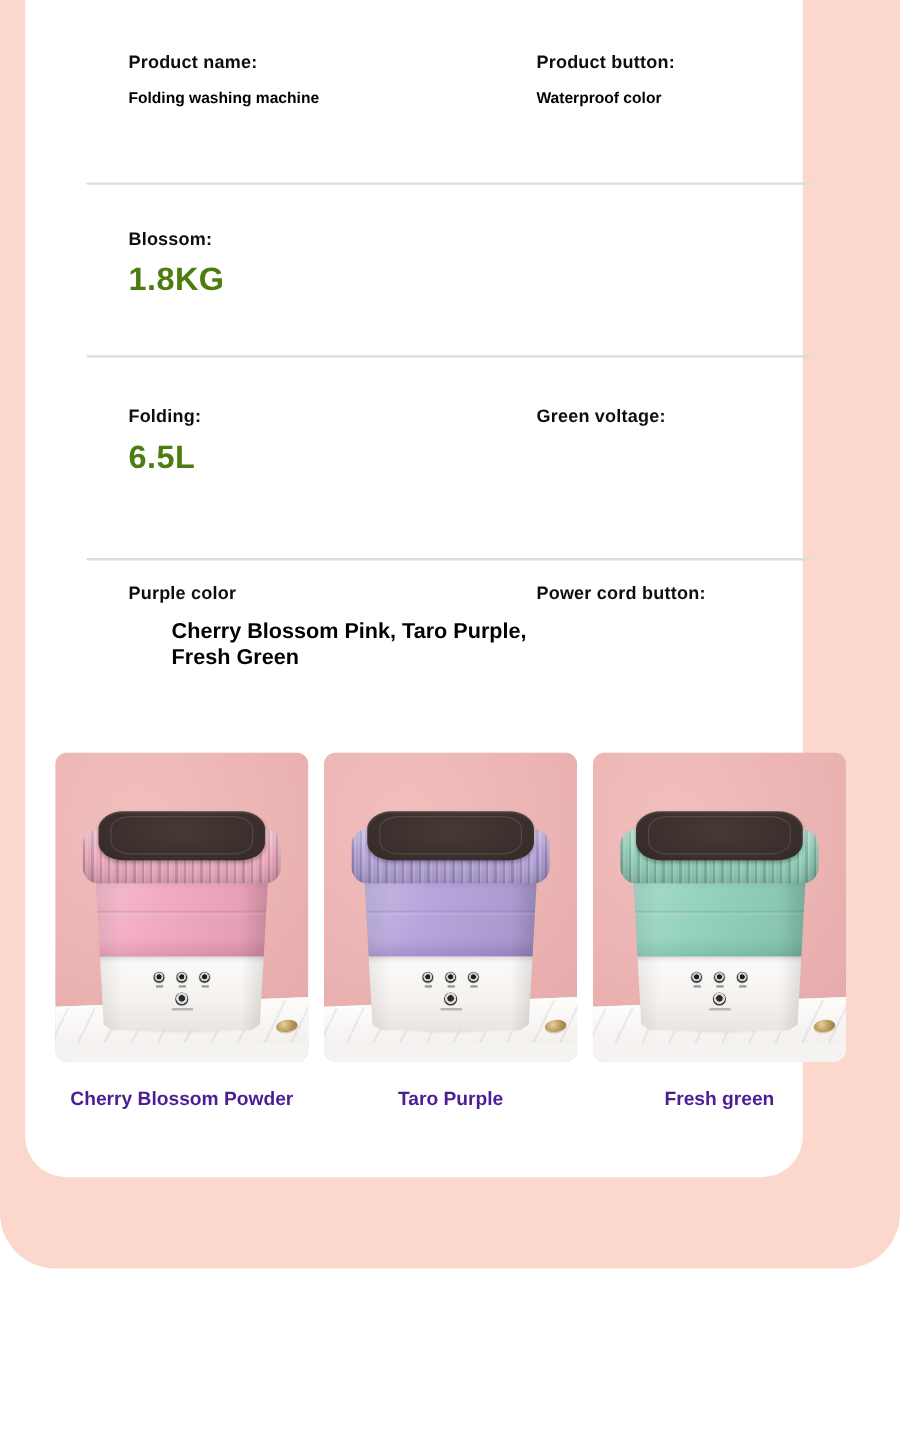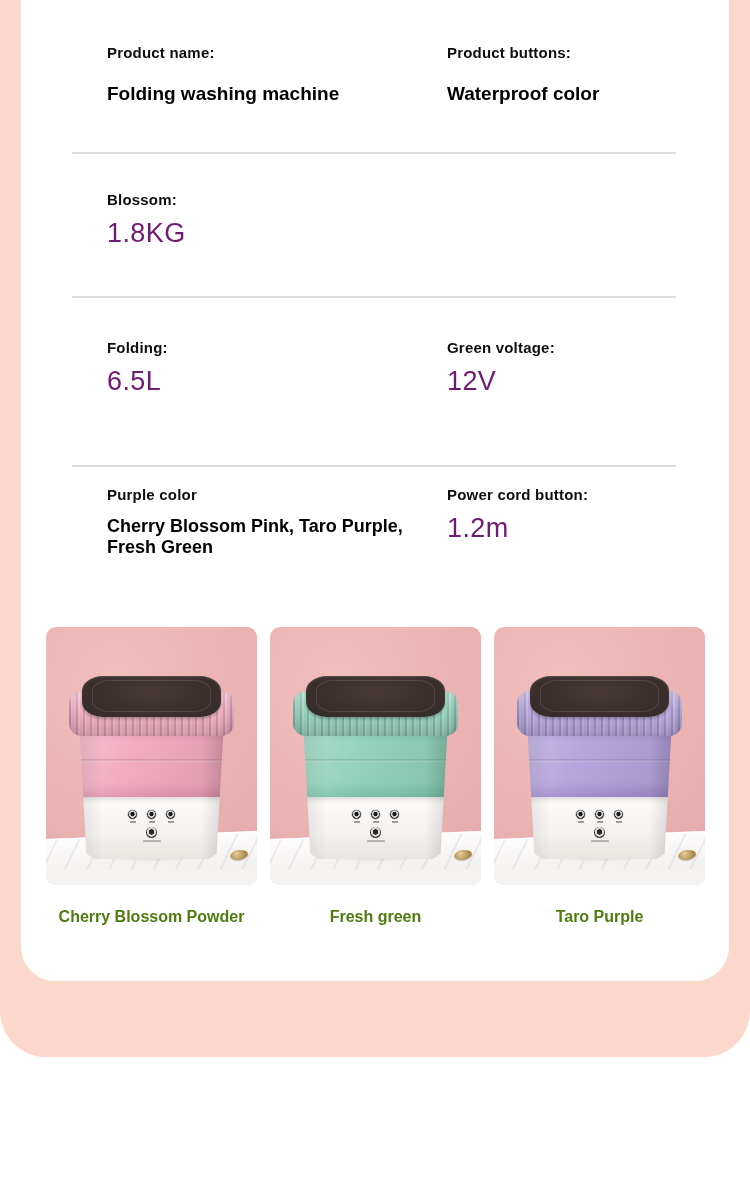--- a/index.html
+++ b/index.html
@@ -4,31 +4,31 @@
 <style>
   html,body{margin:0;padding:0;background:#ffffff;}
   .page{position:relative;width:750px;height:1199px;overflow:hidden;background:#ffffff;
         font-family:"Liberation Sans",sans-serif;}
 
   
   .pink-bg{position:absolute;left:0;top:0;width:750px;height:1057px;
            background:#fbd8cb;border-radius:0 0 46px 46px;}
 
   
-  .card{position:absolute;left:21px;top:0;width:708px;height:981px;
+  .card{position:absolute;left:21px;top:0;width:648px;height:981px;
         background:#ffffff;border-radius:0 0 34px 34px;}
 
   
   .sec{position:absolute;left:86px;width:600px;display:grid;grid-template-columns:340px 1fr;}
   .sec1{top:44px}.sec2{top:191px}.sec3{top:339px}.sec4{top:486px}
   .cell{min-width:0}
   .label{font-size:15px;font-weight:700;color:#0e0e0e;letter-spacing:.2px;line-height:18px;}
-  .value{font-size:19px;font-weight:700;color:#000;margin-top:21px;line-height:22px;}
-  .value.big{font-size:27px;font-weight:400;color:#701a75;margin-top:13px;letter-spacing:.4px;}
-  .sec4 .value.bold2{margin-top:12px;font-size:18px;line-height:21px;max-width:315px;}
+  .value{font-size:13px;font-weight:700;color:#000;margin-top:9px;line-height:22px;}
+  .value.big{font-size:27px;font-weight:700;color:#4d7c0f;margin-top:13px;letter-spacing:.4px;}
+  .sec4 .value.bold2{margin-top:12px;font-size:18px;line-height:21px;max-width:315px;margin-left:36px;}
 
   .divider{position:absolute;left:51px;width:604px;height:2px;background:#dcdcdc;border-radius:1px;}
   .d1{top:152px}.d2{top:296px}.d3{top:465px}
 
   
   .gallery{position:absolute;left:25px;top:627px;width:660px;display:flex;gap:13px;}
   .product{width:211px;margin:0;}
   .photo{position:relative;width:211px;height:258px;border-radius:10px;overflow:hidden;}
   .backdrop{position:absolute;inset:0;
             background:radial-gradient(130% 115% at 32% 22%, #f1bfbd 0%, #ebb2b2 48%, #e1a3a5 100%);}
@@ -76,70 +76,68 @@
   .btn-row{display:flex;justify-content:center;gap:10px;padding-top:13px;}
   .btn{width:9px;height:9px;border-radius:50%;
        background:radial-gradient(circle at 50% 45%, #1d1d1d 0 28%, #cfcfcf 34% 52%, #3a3a3a 58% 100%);
        box-shadow:0 0 0 .5px rgba(0,0,0,.25);}
   .lbl-row{display:flex;justify-content:center;gap:13px;margin-top:2px;}
   .lbl{width:6px;height:1.5px;background:#9b9b9b;}
   .logo{width:11px;height:11px;margin:4px auto 0;border-radius:50%;
        background:radial-gradient(circle at 50% 45%, #2a2a2a 0 30%, #d9d9d9 36% 55%, #3c3c3c 60% 100%);}
   .logo-line{width:18px;height:2px;margin:2px auto 0;background:#b9b5b1;border-radius:1px;}
 
-  figcaption{margin-top:23px;text-align:center;font-size:16px;font-weight:700;color:#4d7c0f;}
+  figcaption{margin-top:23px;text-align:center;font-size:16px;font-weight:700;color:#4c1d95;}
 </style>
 </head>
 <body>
 
 <div class="page">
   <div class="pink-bg"></div>
 
   <div class="card">
 
     <div class="sec sec1">
       <div class="cell">
         <div class="label">Product name:</div>
         <div class="value">Folding washing machine</div>
       </div>
       <div class="cell">
-        <div class="label">Product buttons:</div>
+        <div class="label">Product button:</div>
         <div class="value">Waterproof color</div>
       </div>
     </div>
     <div class="divider d1"></div>
 
     <div class="sec sec2">
       <div class="cell">
         <div class="label">Blossom:</div>
         <div class="value big">1.8KG</div>
       </div>
     </div>
     <div class="divider d2"></div>
 
     <div class="sec sec3">
       <div class="cell">
         <div class="label">Folding:</div>
         <div class="value big">6.5L</div>
       </div>
       <div class="cell">
         <div class="label">Green voltage:</div>
-        <div class="value big">12V</div>
       </div>
     </div>
     <div class="divider d3"></div>
 
     <div class="sec sec4">
       <div class="cell">
         <div class="label">Purple color</div>
         <div class="value bold2">Cherry Blossom Pink, Taro Purple, Fresh Green</div>
       </div>
       <div class="cell">
         <div class="label">Power cord button:</div>
-        <div class="value big">1.2m</div>
       </div>
     </div>
 
     <div class="gallery">
 
       <figure class="product">
         <div class="photo" style="--collar:#f5b2c6;--body:#f1a6bd;--shade:#e092ac">
           <div class="backdrop"></div>
           <div class="counter"></div>
           <div class="counter-fill"></div>
@@ -162,20 +160,50 @@
             </div>
           </div>
           <div class="collar"></div>
           <div class="lid"></div>
           <div class="trinket"></div>
         </div>
         <figcaption>Cherry Blossom Powder</figcaption>
       </figure>
 
       <figure class="product">
+        <div class="photo" style="--collar:#bcabe2;--body:#b2a0da;--shade:#9e89cc">
+          <div class="backdrop"></div>
+          <div class="counter"></div>
+          <div class="counter-fill"></div>
+          <div class="m-shadow"></div>
+          <div class="body-wrap">
+            <div class="body-top"></div>
+            <div class="body-bottom">
+              <div class="btn-row">
+                <span class="btn"></span>
+                <span class="btn"></span>
+                <span class="btn"></span>
+              </div>
+              <div class="lbl-row">
+                <span class="lbl"></span>
+                  <span class="lbl"></span>
+                  <span class="lbl"></span>
+              </div>
+              <div class="logo"></div>
+              <div class="logo-line"></div>
+            </div>
+          </div>
+          <div class="collar"></div>
+          <div class="lid"></div>
+          <div class="trinket"></div>
+        </div>
+        <figcaption>Taro Purple</figcaption>
+      </figure>
+
+      <figure class="product">
         <div class="photo" style="--collar:#99d6c0;--body:#8ed0b9;--shade:#78c1a8">
           <div class="backdrop"></div>
           <div class="counter"></div>
           <div class="counter-fill"></div>
           <div class="m-shadow"></div>
           <div class="body-wrap">
             <div class="body-top"></div>
             <div class="body-bottom">
               <div class="btn-row">
                 <span class="btn"></span>
@@ -191,45 +219,15 @@
               <div class="logo-line"></div>
             </div>
           </div>
           <div class="collar"></div>
           <div class="lid"></div>
           <div class="trinket"></div>
         </div>
         <figcaption>Fresh green</figcaption>
       </figure>
 
-      <figure class="product">
-        <div class="photo" style="--collar:#bcabe2;--body:#b2a0da;--shade:#9e89cc">
-          <div class="backdrop"></div>
-          <div class="counter"></div>
-          <div class="counter-fill"></div>
-          <div class="m-shadow"></div>
-          <div class="body-wrap">
-            <div class="body-top"></div>
-            <div class="body-bottom">
-              <div class="btn-row">
-                <span class="btn"></span>
-                <span class="btn"></span>
-                <span class="btn"></span>
-              </div>
-              <div class="lbl-row">
-                <span class="lbl"></span>
-                  <span class="lbl"></span>
-                  <span class="lbl"></span>
-              </div>
-              <div class="logo"></div>
-              <div class="logo-line"></div>
-            </div>
-          </div>
-          <div class="collar"></div>
-          <div class="lid"></div>
-          <div class="trinket"></div>
-        </div>
-        <figcaption>Taro Purple</figcaption>
-      </figure>
-
     </div>
   </div>
 </div>
 
 </body></html>

